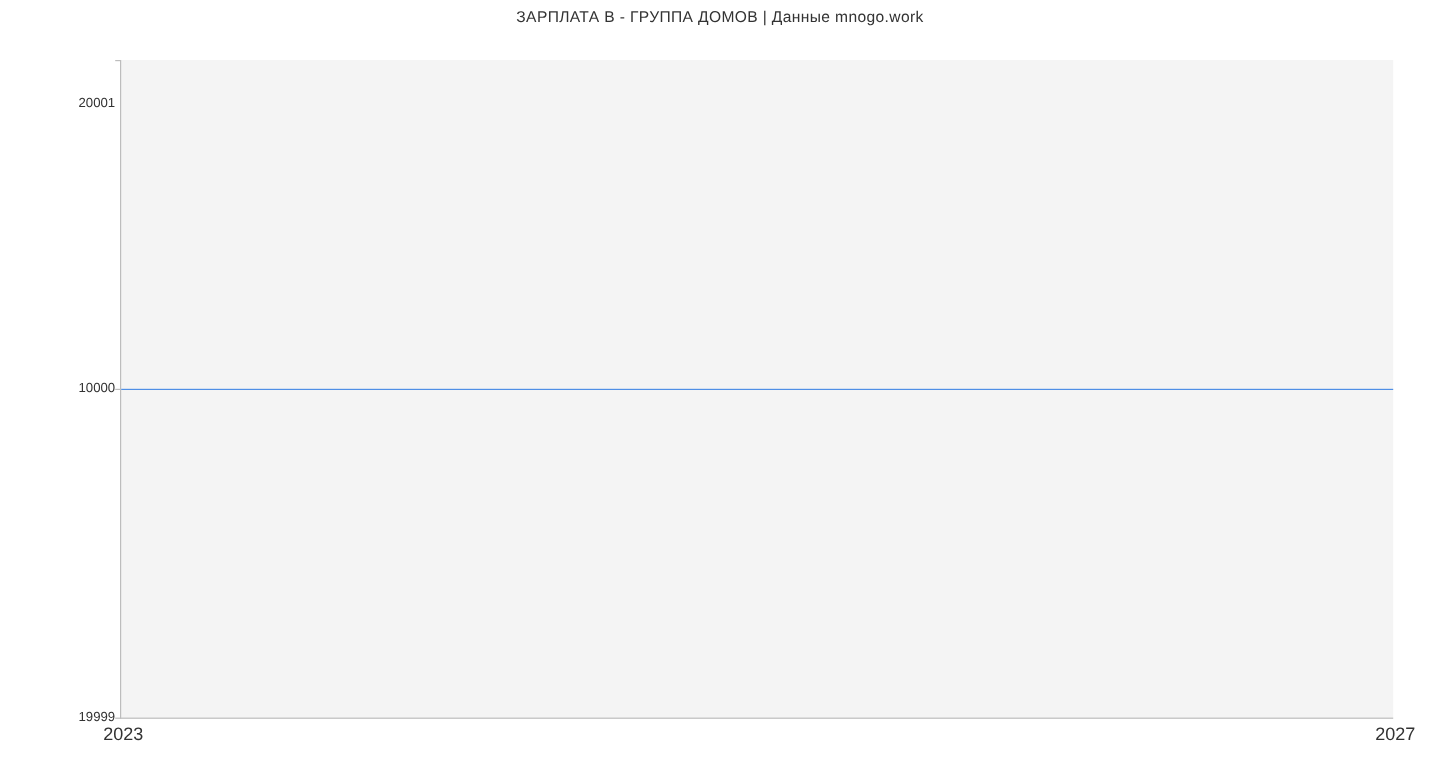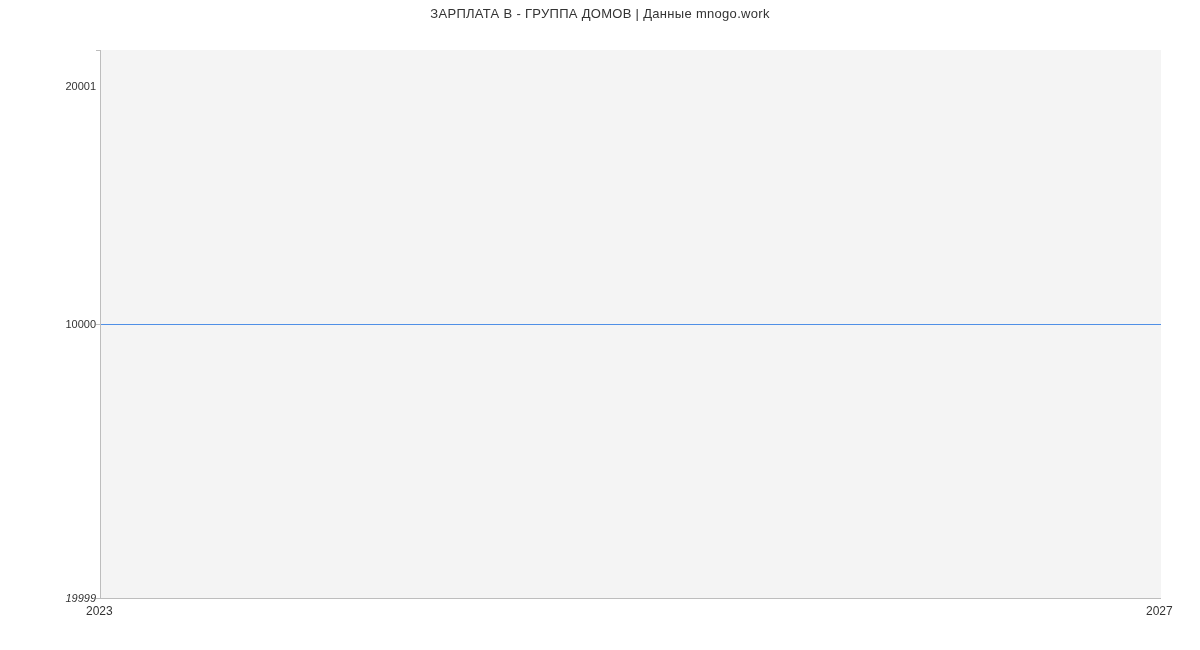--- a/index.html
+++ b/index.html
@@ -54,37 +54,37 @@
   .y-tick-mark {
     position: absolute;
     left: 96px;
     width: 4px;
     height: 1px;
     background: #bdbdbd;
   }
   .x-tick {
     position: absolute;
     top: 604px;
-    font-size: 12px;
+    font-size: 15px;
     color: #333333;
   }
 </style>
 </head>
 <body>
 
 <div class="chart">
   <div class="title">ЗАРПЛАТА В - ГРУППА ДОМОВ | Данные mnogo.work</div>
 
   <div class="y-tick" style="top:44px;margin-top:36px;">20001</div>
   <div class="y-tick-mark" style="top:50px;"></div>
 
   <div class="y-tick" style="top:318px;">10000</div>
   <div class="y-tick-mark" style="top:324px;"></div>
 
-  <div class="y-tick" style="top:592px;font-style:italic;">19999</div>
+  <div class="y-tick" style="top:592px;">19999</div>
   <div class="y-tick-mark" style="top:598px;"></div>
 
   <div class="plot-area">
     <div class="data-line" style="top:274px;"></div>
   </div>
 
   <div class="x-tick" style="left:86px;">2023</div>
   <div class="x-tick" style="left:1146px;">2027</div>
 </div>
 

